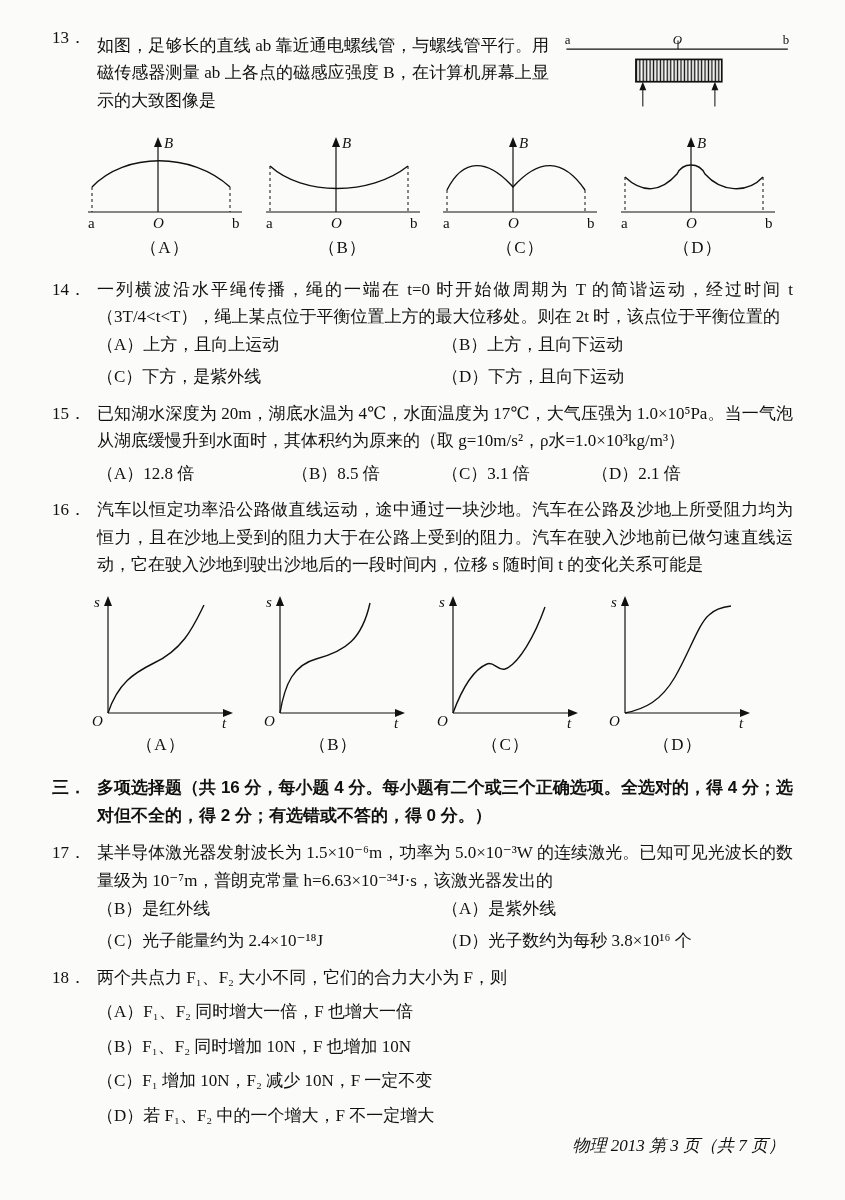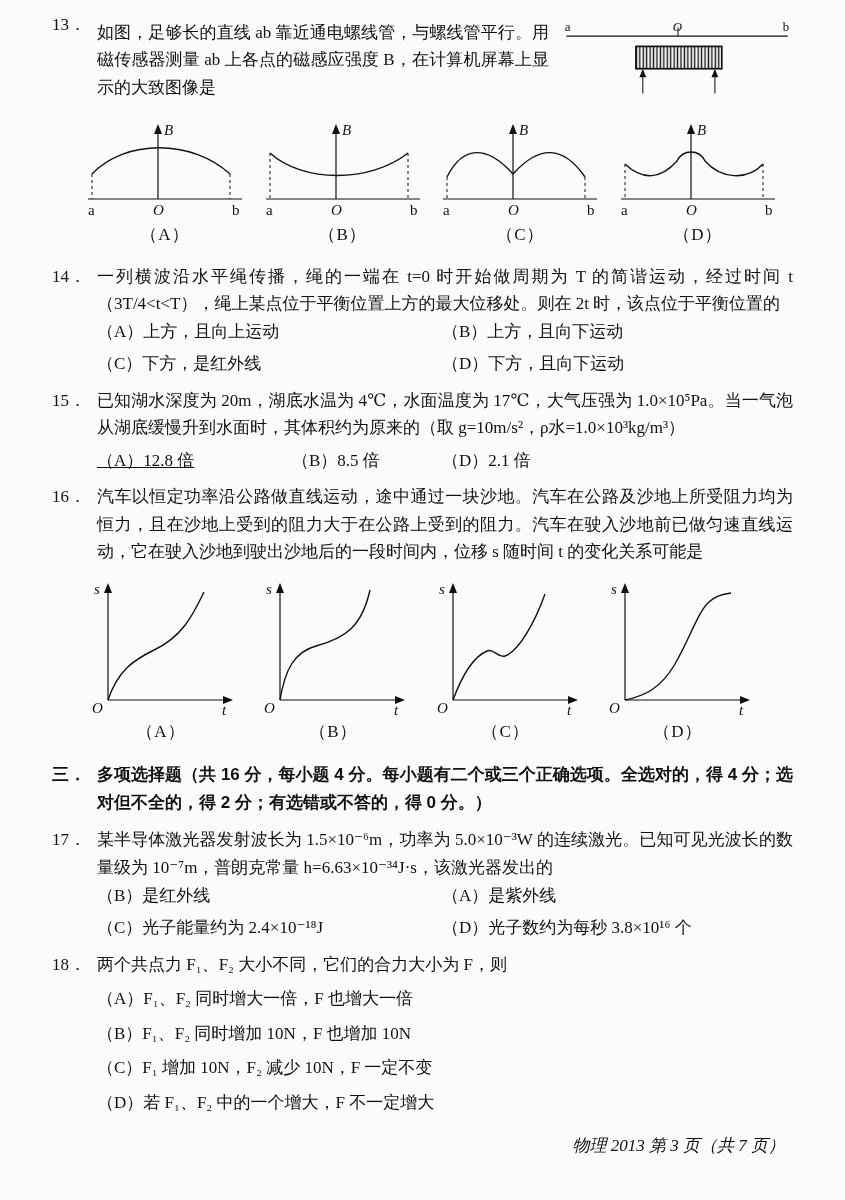--- a/index.html
+++ b/index.html
@@ -2,34 +2,34 @@
 <html><head>
 <meta charset="utf-8">
 <style>
   html,body{margin:0;padding:0;}
   body{
     width:845px;height:1200px;overflow:hidden;
     background:#fbfbf9;color:#111;
     font-family:"Liberation Serif","DejaVu Serif",serif;
     font-size:17px;line-height:1.62;
   }
-  .page{box-sizing:border-box;width:845px;height:1200px;padding:11px 52px 16px 52px;position:relative;}
+  .page{box-sizing:border-box;width:845px;height:1200px;padding:24px 52px 16px 52px;position:relative;}
   .q{position:relative;padding-left:45px;margin-bottom:9px;}
   .qnum{position:absolute;left:0;top:0;white-space:nowrap;}
   .qtext{margin:0;text-align:justify;}
   .q13-row{display:flex;align-items:center;}
   .q13-text{width:452px;flex:0 0 auto;}
   .q13-diagram{margin-left:14px;margin-top:2px;}
   .graph-row{display:flex;justify-content:space-between;margin:10px 10px 14px 28px;}
   .graph-col{display:flex;flex-direction:column;align-items:center;}
   .graph-label{margin-top:2px;letter-spacing:1px;}
   .opts2{display:grid;grid-template-columns:345px 1fr;row-gap:5px;}
   .opts-row{display:flex;margin-top:5px;}
   .opts-row span{display:inline-block;}
-  .opts-row .w1{width:195px;text-decoration:underline;} .opts-row .w2{width:150px;} .opts-row .w3{width:150px;}
+  .opts-row .w1{width:195px;} .opts-row .w2{width:150px;} .opts-row .w3{width:150px;}
   .opts-list div{margin-top:7px;}
   .section-head{font-family:"Liberation Sans","DejaVu Sans",sans-serif;font-weight:bold;margin-top:16px;margin-bottom:10px;}
   .graph-row16{display:flex;justify-content:space-between;margin:12px 40px 6px 34px;}
   .footer{position:absolute;right:60px;bottom:40px;font-style:italic;}
   svg{display:block;}
   svg text{font-family:"Liberation Serif","DejaVu Serif",serif;font-size:15px;fill:#111;}
   svg text.it{font-style:italic;}
   .curve{fill:none;stroke:#111;stroke-width:1.4;}
   .axis{stroke:#111;stroke-width:1.2;}
   .dash{stroke:#111;stroke-width:1;stroke-dasharray:3,3;}
@@ -133,31 +133,32 @@
       <div class="graph-label">（D）</div>
     </div>
   </div>
 
   <div class="q">
     <span class="qnum">14．</span>
     <p class="qtext">一列横波沿水平绳传播，绳的一端在 t=0 时开始做周期为 T 的简谐运动，经过时间 t（3T/4&lt;t&lt;T），绳上某点位于平衡位置上方的最大位移处。则在 2t 时，该点位于平衡位置的</p>
     <div class="opts2">
       <span>（A）上方，且向上运动</span>
       <span>（B）上方，且向下运动</span>
-      <span>（C）下方，是红外线</span>
+      <span>（C）下方，是紫外线</span>
       <span>（D）下方，且向下运动</span>
     </div>
   </div>
 
   <div class="q">
     <span class="qnum">15．</span>
     <p class="qtext">已知湖水深度为 20m，湖底水温为 4℃，水面温度为 17℃，大气压强为 1.0×10⁵Pa。当一气泡从湖底缓慢升到水面时，其体积约为原来的（取 g=10m/s²，ρ水=1.0×10³kg/m³）</p>
     <div class="opts-row">
       <span class="w1">（A）12.8 倍</span>
       <span class="w2">（B）8.5 倍</span>
+      <span class="w3">（C）3.1 倍</span>
       <span>（D）2.1 倍</span>
     </div>
   </div>
 
   <div class="q">
     <span class="qnum">16．</span>
     <p class="qtext">汽车以恒定功率沿公路做直线运动，途中通过一块沙地。汽车在公路及沙地上所受阻力均为恒力，且在沙地上受到的阻力大于在公路上受到的阻力。汽车在驶入沙地前已做匀速直线运动，它在驶入沙地到驶出沙地后的一段时间内，位移 s 随时间 t 的变化关系可能是</p>
   </div>
 
   <div class="graph-row16">

